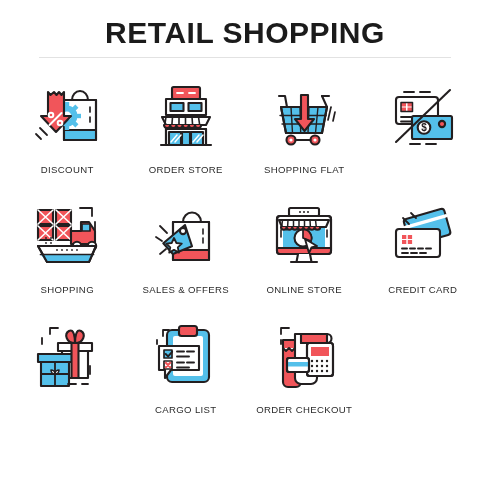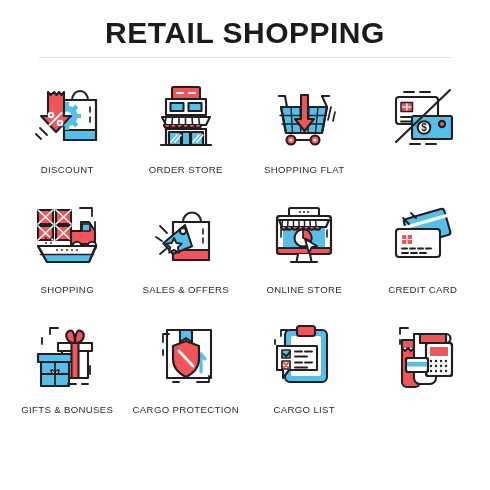--- a/index.html
+++ b/index.html
@@ -411,48 +411,22 @@
             <path d="M47 27 C56 27 58 18 53 15 C48 12 47 22 47 27 Z" fill="#f1555a"></path>
 
             <path d="M22 18 v-6 h8" stroke-width="1.8"></path>
             <path d="M14 22 v6" stroke-width="1.8"></path>
             <path d="M62 50 v8" stroke-width="1.8"></path>
             <path d="M40 68 h8" stroke-width="1.8"></path>
             <path d="M54 68 h6" stroke-width="1.8"></path>
           </g>
         </svg>
       </div>
-      <div class="cell-label">GIFTS &amp; BONUSES</div>
-    </div>
-
-    <div class="cell">
-      <div class="icon-box">
-        <svg width="78" height="78" viewBox="0 0 78 78">
-          <g fill="none" stroke="#231f20" stroke-width="2.1" stroke-linecap="round" stroke-linejoin="round">
-
-            <rect x="20" y="14" width="44" height="48" fill="#ffffff"></rect>
-
-            <path d="M33 14 h12 v12 l-6 -4 -6 4 Z" fill="#54c0ea"></path>
-
-            <path d="M54 56 V38 m-4 5 l4 -5 4 5" stroke="#54c0ea" stroke-width="3.2"></path>
-
-            <path d="M26 30 L39 25 L52 30 v13 c0 10 -7 15 -13 18 c-6 -3 -13 -8 -13 -18 Z" fill="#f1555a"></path>
-            <path d="M32 35 L46 50" stroke="#ffffff" stroke-width="2.6"></path>
-            <path d="M32 49 L46 36" stroke="#ffffff" stroke-width="2.6" opacity="0"></path>
-            <path d="M31 36 a10 10 0 0 0 16 13" stroke="#ffffff" stroke-width="2.4" fill="none" opacity="0"></path>
-
-            <path d="M16 26 v-8 h6" stroke-width="1.8"></path>
-            <path d="M16 34 v5" stroke-width="1.8"></path>
-            <path d="M26 66 h6" stroke-width="1.8"></path>
-            <path d="M50 66 h12 v-6" stroke-width="1.8"></path>
-          </g>
-        </svg>
-      </div>
-      <div class="cell-label">CARGO PROTECTION</div>
-    </div>
+    </div>
+
 
     <div class="cell">
       <div class="icon-box">
         <svg width="78" height="78" viewBox="0 0 78 78">
           <g fill="none" stroke="#231f20" stroke-width="2.1" stroke-linecap="round" stroke-linejoin="round">
 
             <rect x="20" y="14" width="42" height="52" rx="5" fill="#54c0ea"></rect>
             <rect x="26" y="20" width="30" height="40" rx="2" fill="#ffffff" stroke="none"></rect>
 
             <rect x="32" y="10" width="18" height="10" rx="2.5" fill="#f1555a"></rect>
@@ -512,16 +486,17 @@
 
             <rect x="22" y="42" width="22" height="14" rx="2" fill="#ffffff"></rect>
             <rect x="22" y="46" width="22" height="4.5" fill="#54c0ea" stroke="none"></rect>
             <rect x="22" y="42" width="22" height="14" rx="2"></rect>
 
             <path d="M16 18 v-6 h8" stroke-width="1.8"></path>
             <path d="M16 24 v4" stroke-width="1.8"></path>
           </g>
         </svg>
       </div>
+      <div class="cell-label">ORDER CHECKOUT</div>
     </div>
 
   </div>
 </div>
 
 </body></html>

